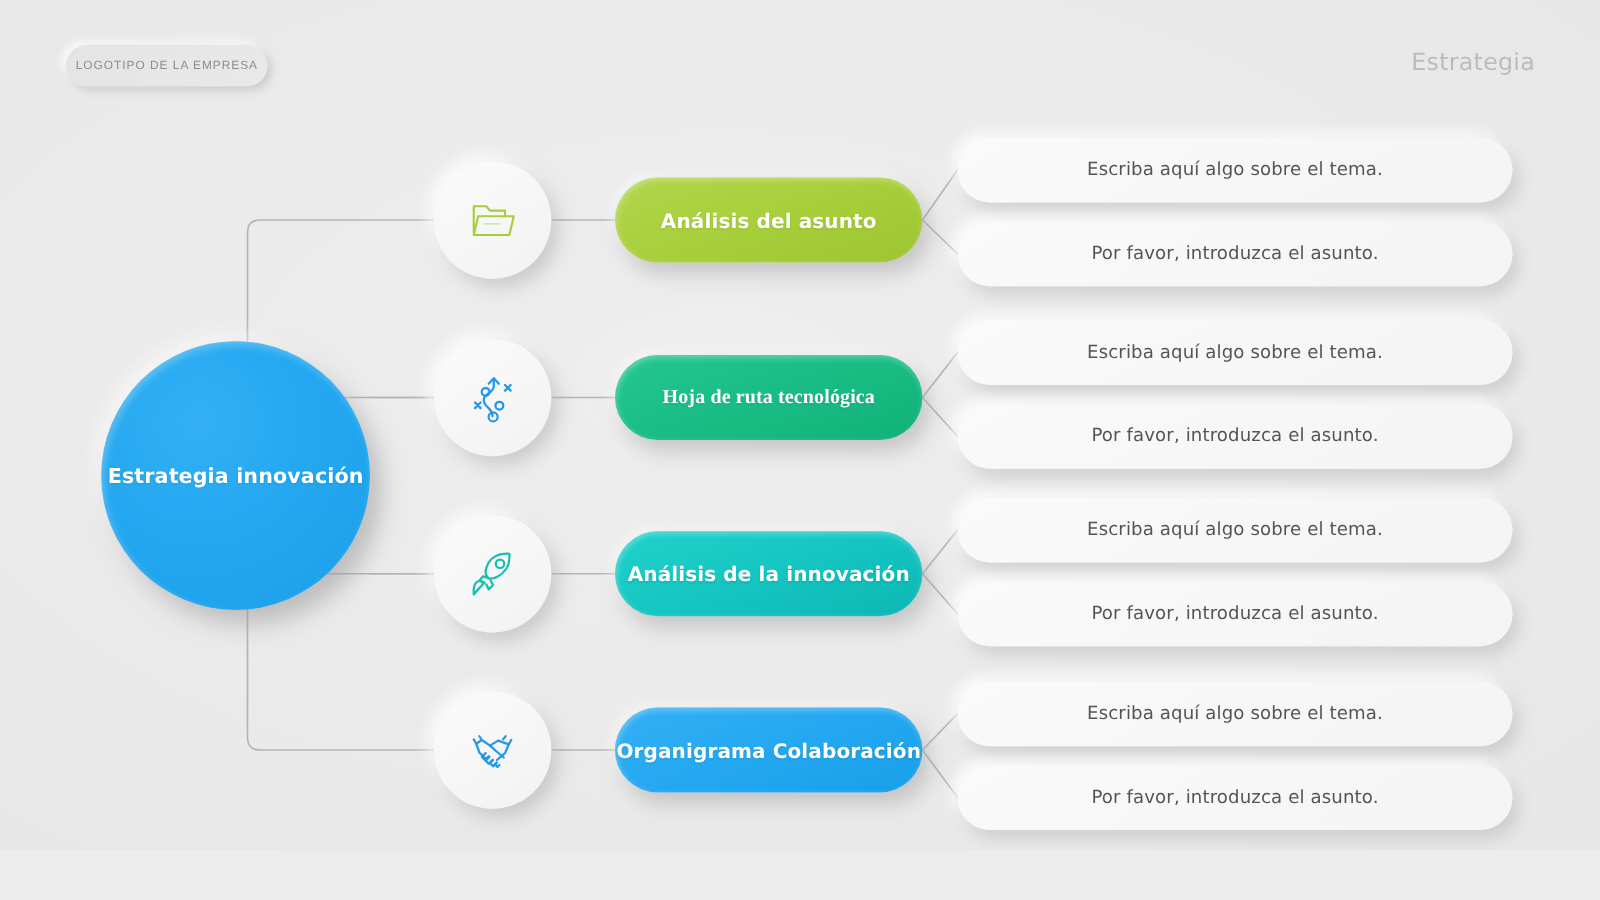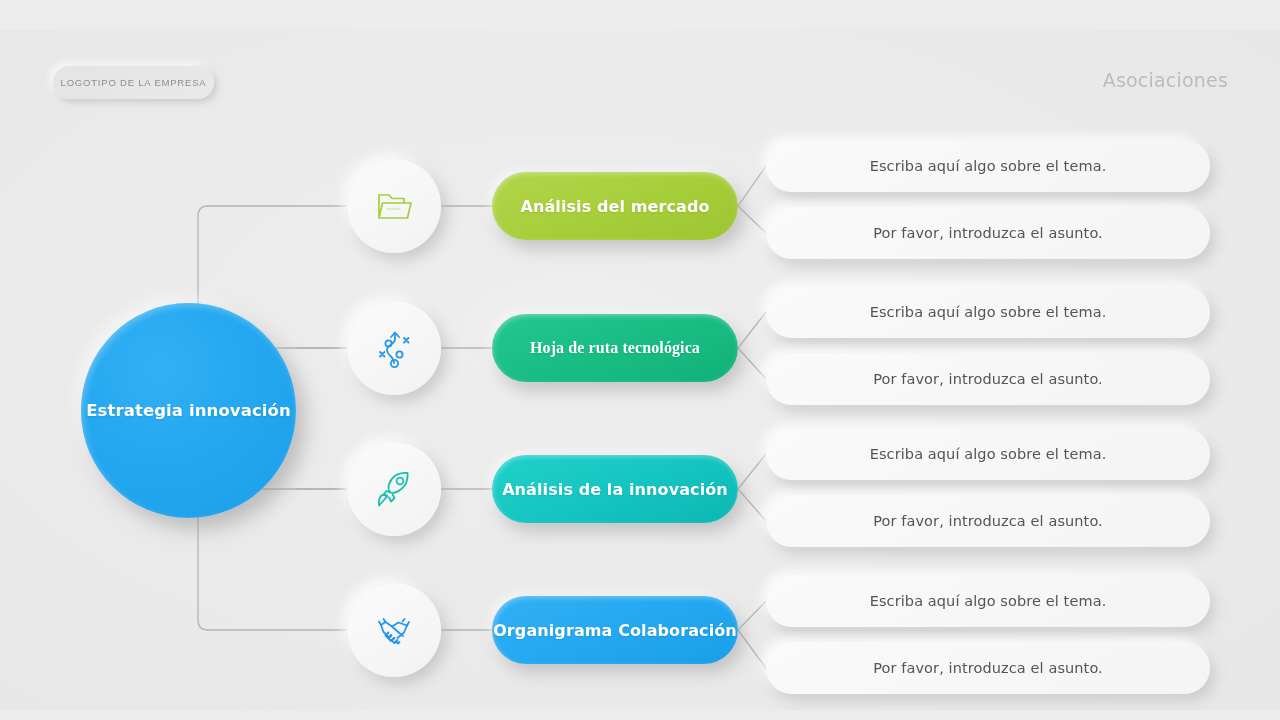--- a/index.html
+++ b/index.html
@@ -13,21 +13,20 @@
     background: #ececec;
     font-family: "DejaVu Sans", sans-serif;
     position: relative;
   }
   #stage {
     position: relative;
     width: 1280px;
     height: 680px;
     background: radial-gradient(ellipse at 45% 45%, #eeeeee 0%, #eaeaea 60%, #e7e7e7 100%);
     overflow: hidden;
-    margin-top: 30px;
   }
 
   
   .logo-pill {
     position: absolute;
     left: 53px;
     top: 36px;
     width: 161px;
     height: 33px;
     border-radius: 17px;
@@ -154,21 +153,21 @@
   }
 </style>
 </head>
 <body>
 
 <div id="stage">
 
   <div class="logo-pill">
     <span>LOGOTIPO DE LA EMPRESA</span>
   </div>
-  <div class="page-title">Asociaciones</div>
+  <div class="page-title">Estrategia</div>
 
   <svg id="wires" viewBox="0 0 1280 720" width="1280" height="720">
     <g fill="none" stroke="#b4b4b4" stroke-width="1.3" stroke-linecap="round" stroke-linejoin="round">
 
       <path d="M198,380 L198,186 Q198,176 208,176 L347,176"></path>
       <path d="M198,318 L347,318"></path>
 
       <path d="M198,380 L198,590 Q198,600 208,600 L347,600"></path>
       <path d="M198,459 L347,459"></path>
 
@@ -198,21 +197,21 @@
   <div class="icon-circle" style="top:129px">
     <span>
       <svg width="48" height="48" viewBox="0 0 48 48" fill="none" stroke="#a6ce39" stroke-width="1.7" stroke-linecap="round" stroke-linejoin="round">
         <path d="M9,34 L9,13 L19,13 L22,16.5 L34,16.5 L34,21"></path>
         <path d="M12.5,21 L41,21 L37.5,36 L9,36 Z"></path>
         <path d="M17,27 L30,27" stroke-width="1" opacity="0.55"></path>
       </svg>
     </span>
   </div>
   <div class="branch-pill" style="top:142px;background:linear-gradient(160deg,#b2d54c,#a6ce39 55%,#9ec532);">
-    <span>Análisis del mercado</span>
+    <span>Análisis del asunto</span>
   </div>
   <div class="note-box" style="top:110px">
     <span>Escriba aquí algo sobre el tema.</span>
   </div>
   <div class="note-box" style="top:177px">
     <span>Por favor, introduzca el asunto.</span>
   </div>
 
   <div class="icon-circle" style="top:271px">
     <span>

